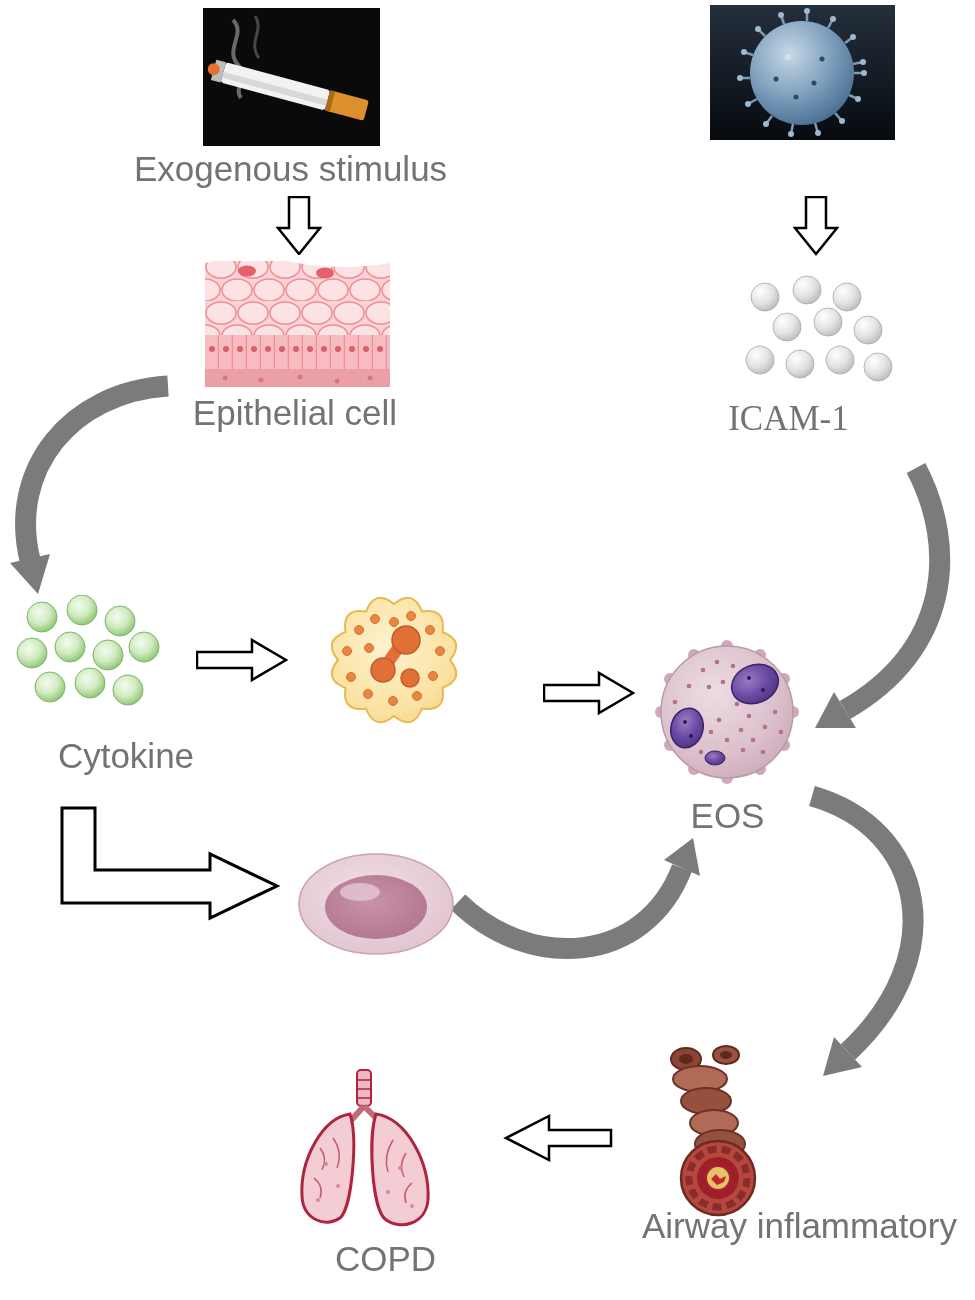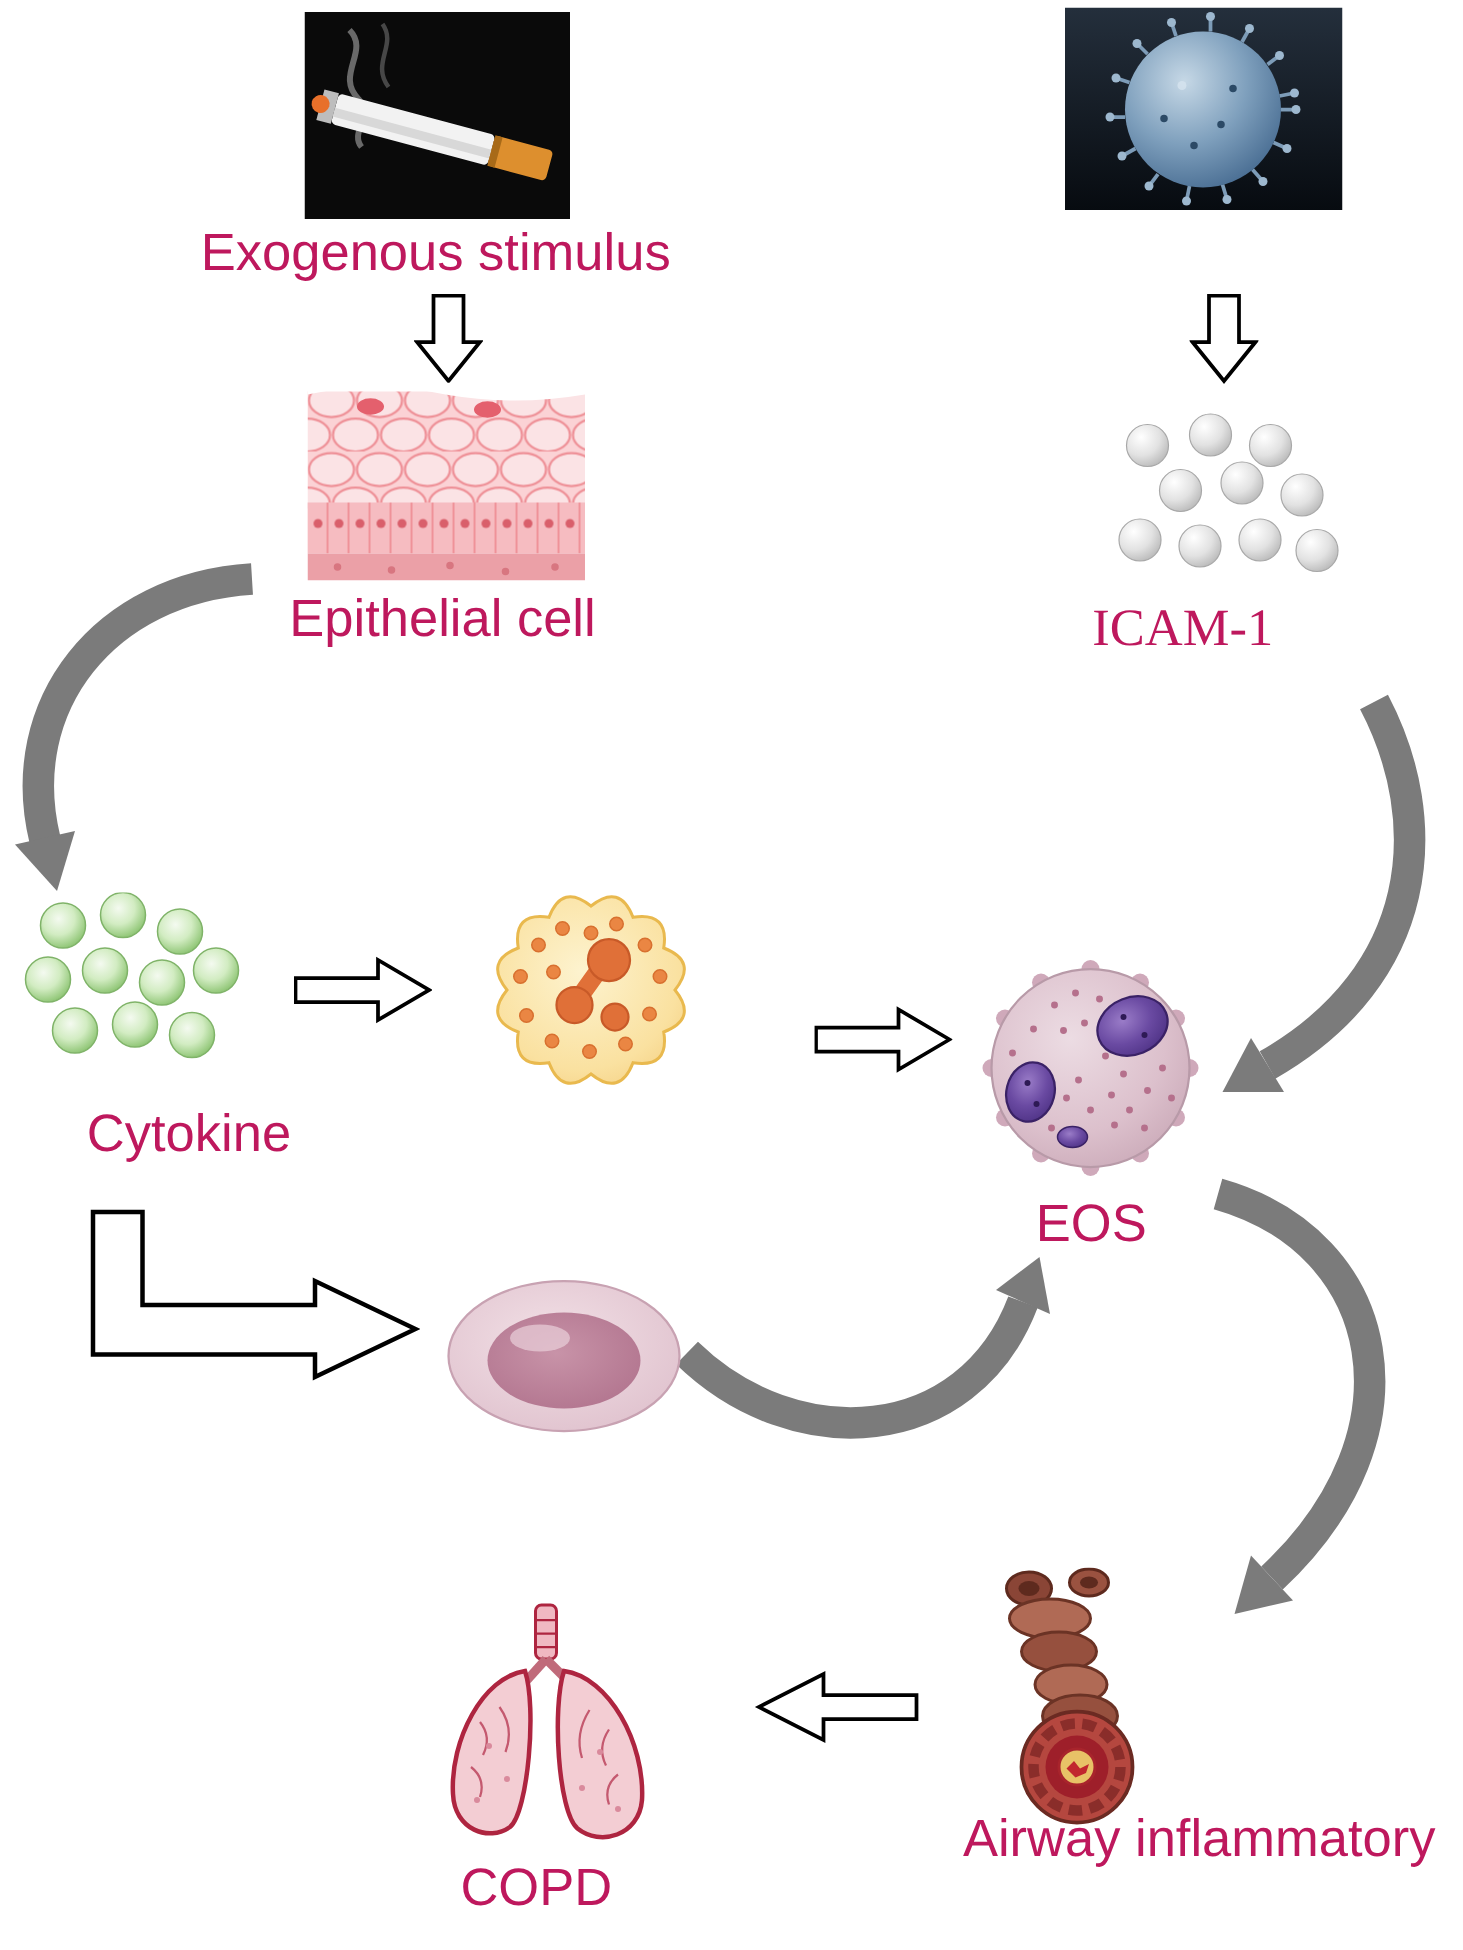--- a/index.html
+++ b/index.html
@@ -1,19 +1,19 @@
 <!DOCTYPE html>
 <html><head>
 <meta charset="utf-8">
 <style>
   html,body{margin:0;padding:0;background:#fff;}
   .canvas{position:relative;width:975px;height:1300px;background:#ffffff;
           font-family:"Liberation Sans",sans-serif;overflow:hidden;}
   .abs{position:absolute;}
-  .label{position:absolute;color:#be185d;font-size:35px;line-height:1.3;text-align:center;
+  .label{position:absolute;color:#737373;font-size:35px;line-height:1.3;text-align:center;
          font-family:"Liberation Sans",sans-serif;}
   svg{display:block;}
 </style>
 </head>
 <body>
 
 <div class="canvas">
 
   <svg class="abs" style="left:0;top:0;" width="975" height="1300" viewBox="0 0 975 1300">
     <g fill="none" stroke="#7b7b7b" stroke-width="21">
@@ -348,15 +348,15 @@
     </g>
     <g fill="#d98a9c">
       <circle cx="48" cy="96" r="2"></circle>
         <circle cx="60" cy="118" r="2"></circle>
         <circle cx="40" cy="132" r="2"></circle>
       <circle cx="122" cy="100" r="2"></circle>
         <circle cx="110" cy="124" r="2"></circle>
         <circle cx="134" cy="138" r="2"></circle>
     </g>
   </svg>
-  <div class="label" style="left:280px;top:1236px;width:155px;">COPD</div>
+  <div class="label" style="left:308px;top:1236px;width:155px;">COPD</div>
 
 </div>
 
 </body></html>

